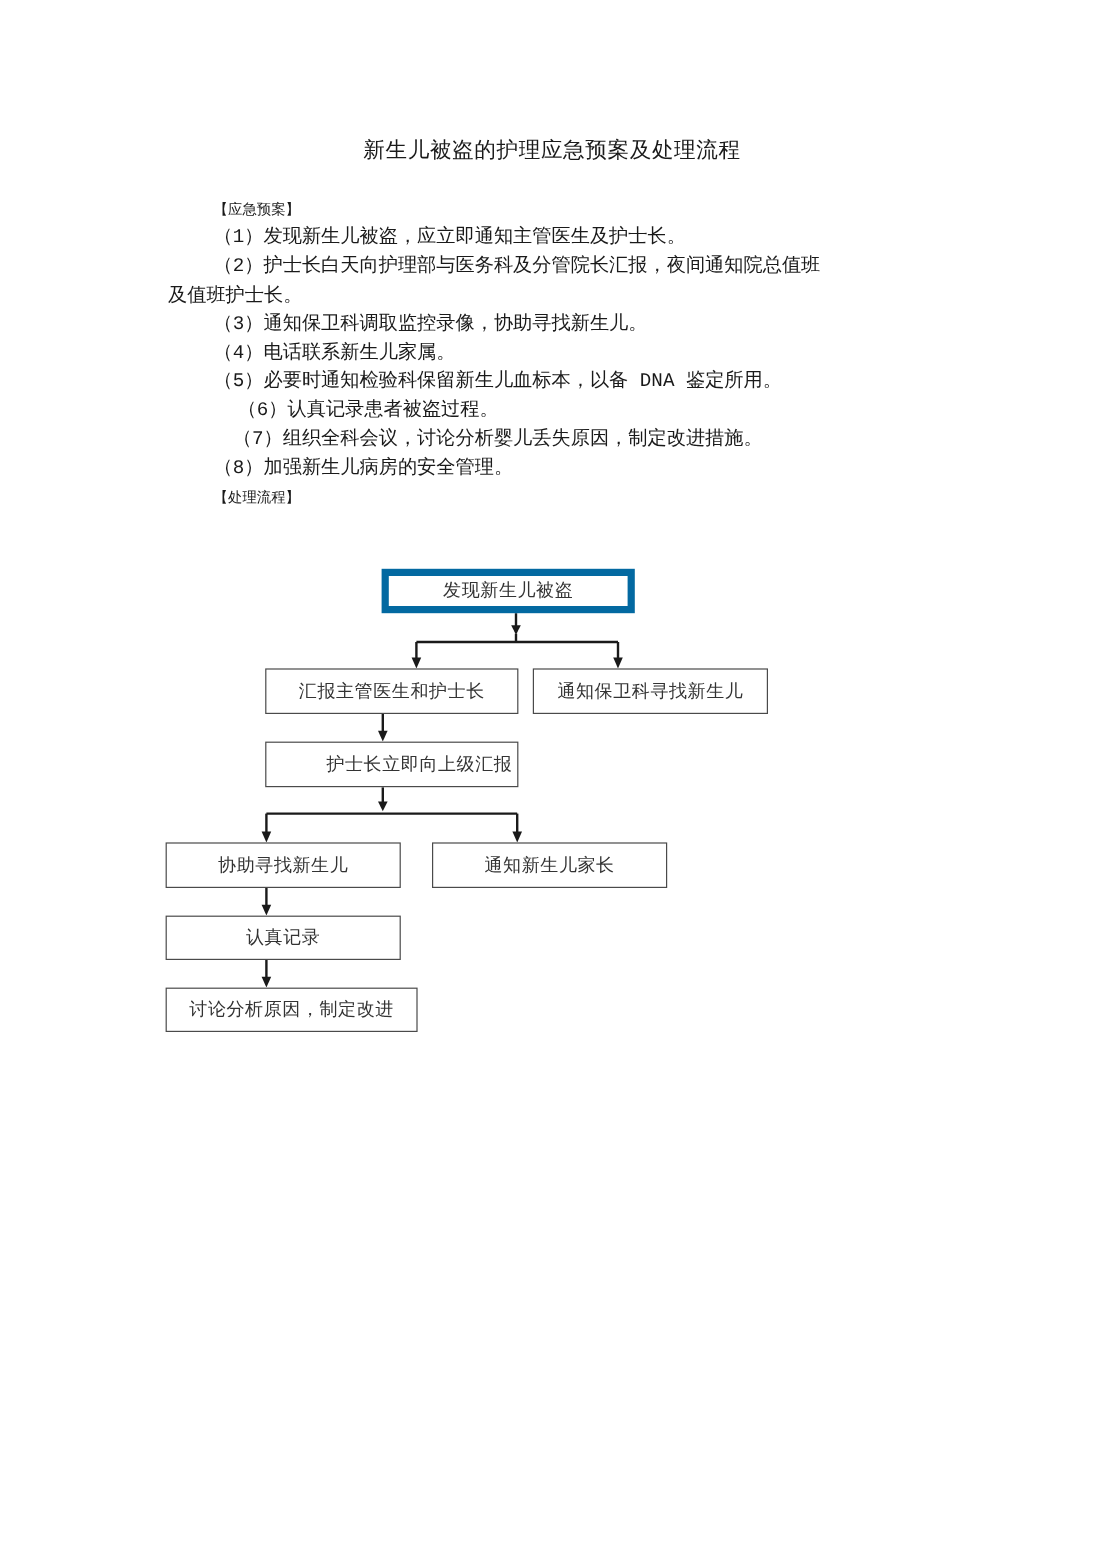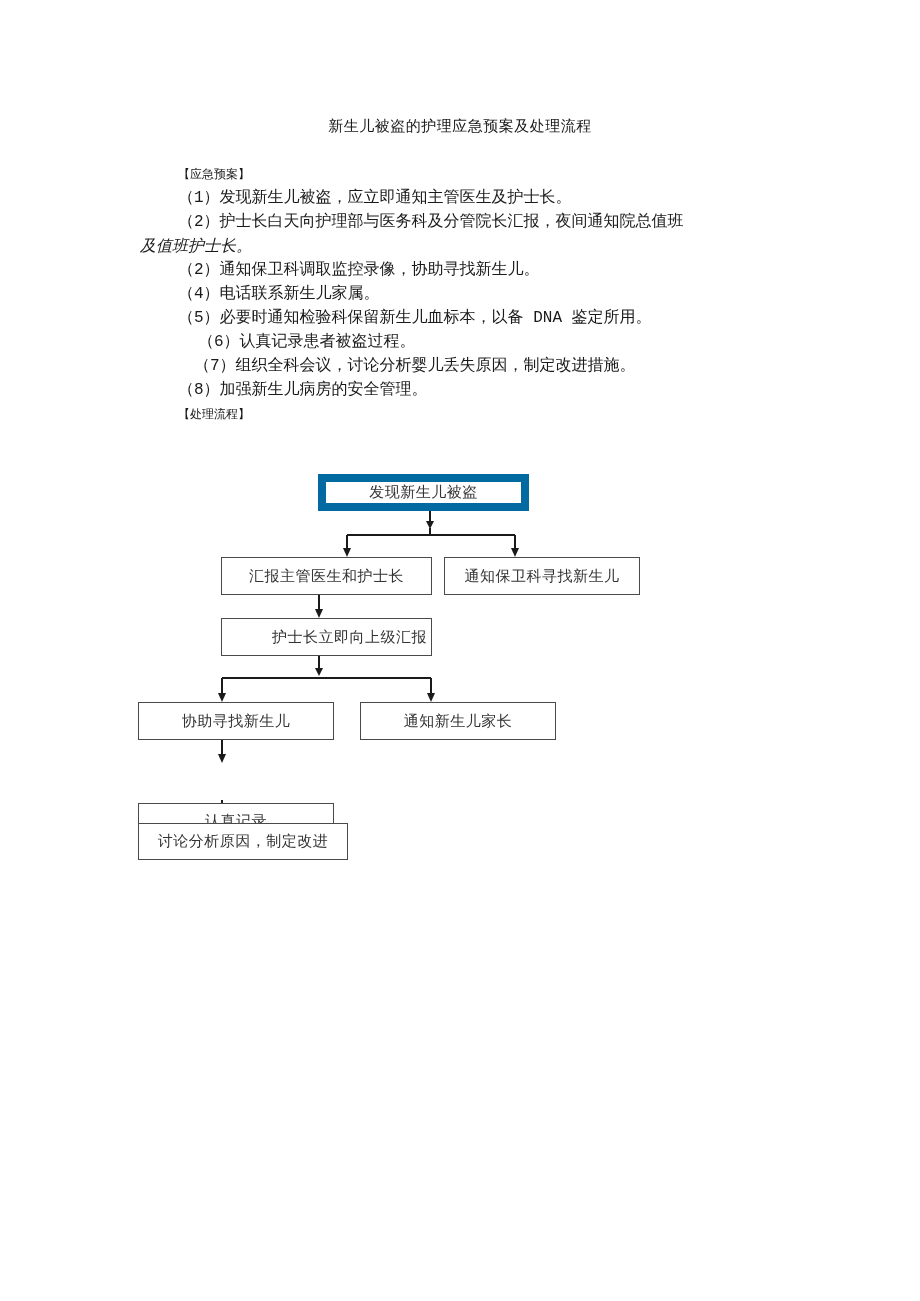--- a/index.html
+++ b/index.html
@@ -14,21 +14,21 @@
       overflow: hidden;
       font-family: "DejaVu Serif", "Liberation Serif", serif;
       color: #1a1a1a;
     }
     .page-title {
       position: absolute;
       left: 0;
       width: 920px;
       top: 114px;
       text-align: center;
-      font-size: 15px;
+      font-size: 18px;
       line-height: 24px;
       letter-spacing: 0.5px;
     }
     .section-head {
       position: absolute;
       left: 178px;
       font-size: 12px;
       line-height: 24px;
     }
     .para {
@@ -46,41 +46,41 @@
       box-sizing: border-box;
       border: 1.5px solid #4a4a4a;
       background: #ffffff;
       display: flex;
       align-items: center;
       justify-content: center;
       font-size: 15px;
       color: #333333;
       letter-spacing: 0.5px;
     }
-    .flow-box.strong { border: 8px solid #0369a1; }
+    .flow-box.strong { border: 6px solid #0369a1; }
     svg.connectors {
       position: absolute;
       left: 0;
       top: 0;
       width: 920px;
       height: 1301px;
       pointer-events: none;
     }
   </style>
 </head>
 <body>
 
 <div class="page-title">新生儿被盗的护理应急预案及处理流程</div>
 
 <div class="section-head" style="top:162px;">【应急预案】</div>
 
 <div class="para indent" style="top:186px;">（1）发现新生儿被盗，应立即通知主管医生及护士长。</div>
 <div class="para indent" style="top:210px;">（2）护士长白天向护理部与医务科及分管院长汇报，夜间通知院总值班</div>
-<div class="para wrap" style="top:234px;font-style:italic;">及值班护士长。</div>
-<div class="para indent" style="top:258px;">（2）通知保卫科调取监控录像，协助寻找新生儿。</div>
+<div class="para wrap" style="top:234px;">及值班护士长。</div>
+<div class="para indent" style="top:258px;">（3）通知保卫科调取监控录像，协助寻找新生儿。</div>
 <div class="para indent" style="top:282px;">（4）电话联系新生儿家属。</div>
 <div class="para indent" style="top:306px;">（5）必要时通知检验科保留新生儿血标本，以备 DNA 鉴定所用。</div>
 <div class="para indent" style="top:330px;margin-left:20px;">（6）认真记录患者被盗过程。</div>
 <div class="para indent" style="top:354px;margin-left:16px;">（7）组织全科会议，讨论分析婴儿丢失原因，制定改进措施。</div>
 <div class="para indent" style="top:378px;">（8）加强新生儿病房的安全管理。</div>
 
 <div class="section-head" style="top:402px;">【处理流程】</div>
 
 <svg class="connectors" xmlns="http://www.w3.org/2000/svg">
   <defs>
@@ -139,19 +139,19 @@
 </div>
 
 <div class="flow-box" style="left:138px; top:702px; width:196px; height:38px;">
   <span>协助寻找新生儿</span>
 </div>
 
 <div class="flow-box" style="left:360px; top:702px; width:196px; height:38px;">
   <span>通知新生儿家长</span>
 </div>
 
-<div class="flow-box" style="left:138px; top:763px; width:196px; height:37px;margin-top:40px;">
+<div class="flow-box" style="left:138px; top:763px; width:196px; height:37px;">
   <span>认真记录</span>
 </div>
 
 <div class="flow-box" style="left:138px; top:823px; width:210px; height:37px;">
   <span>讨论分析原因，制定改进</span>
 </div>
 
 </body></html>

